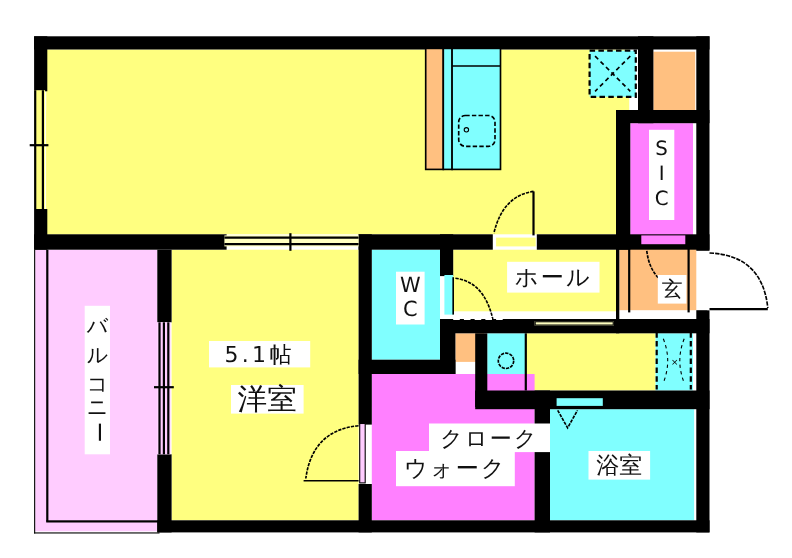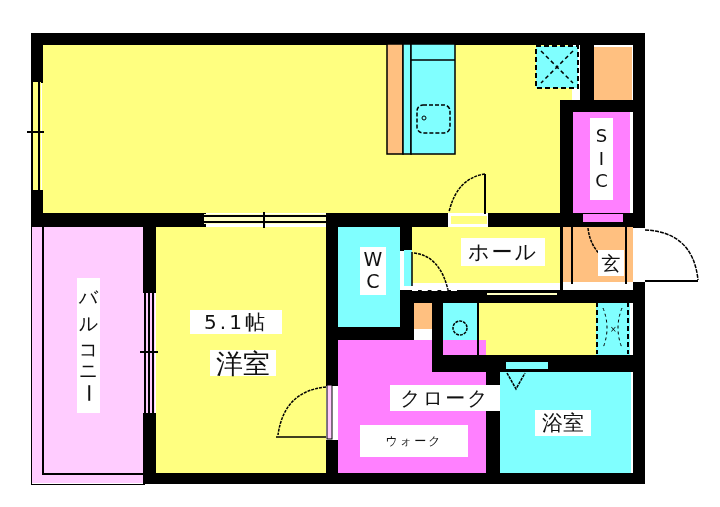--- a/index.html
+++ b/index.html
@@ -170,17 +170,17 @@
 
   <div class="vlabel" style="left:360px;top:247px;width:26px;height:48px;font-size:19px;">
     <span>W</span>
     <span style="margin-top:2px;">C</span>
   </div>
 
   <div class="label" style="left:445px;top:238px;width:84px;height:28px;font-size:21px;letter-spacing:2px;margin-left:16px;">ホール</div>
   <div class="label" style="left:598px;top:250px;width:26px;height:26px;font-size:19px;">玄</div>
 
   <div class="label" style="left:350px;top:385px;width:110px;height:26px;font-size:20px;letter-spacing:2px;margin-left:40px;">クローク</div>
-  <div class="label" style="left:360px;top:425px;width:108px;height:32px;font-size:12px;letter-spacing:2px;">ウォーク</div>
+  <div class="label" style="left:360px;top:410px;width:108px;height:32px;font-size:21px;letter-spacing:2px;">ウォーク</div>
 
   <div class="label" style="left:535px;top:410px;width:56px;height:26px;font-size:21px;">浴室</div>
 
 </div>
 
 </body></html>

